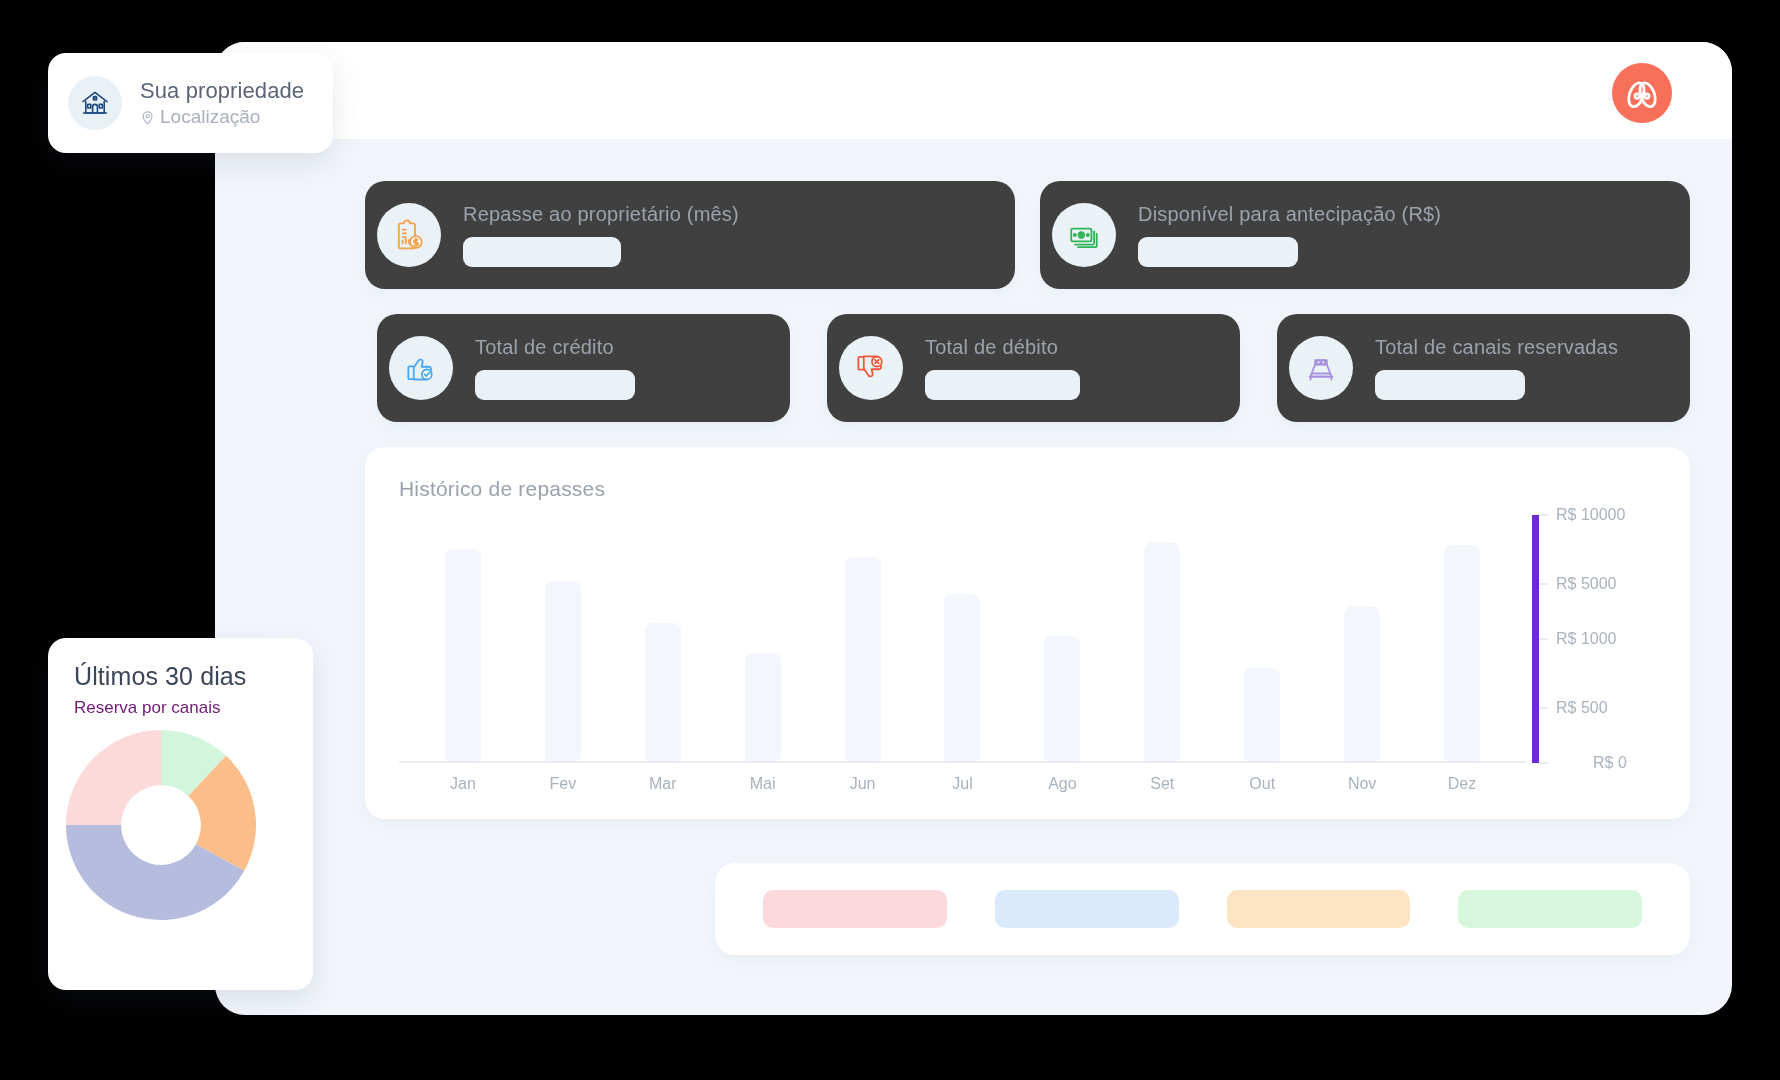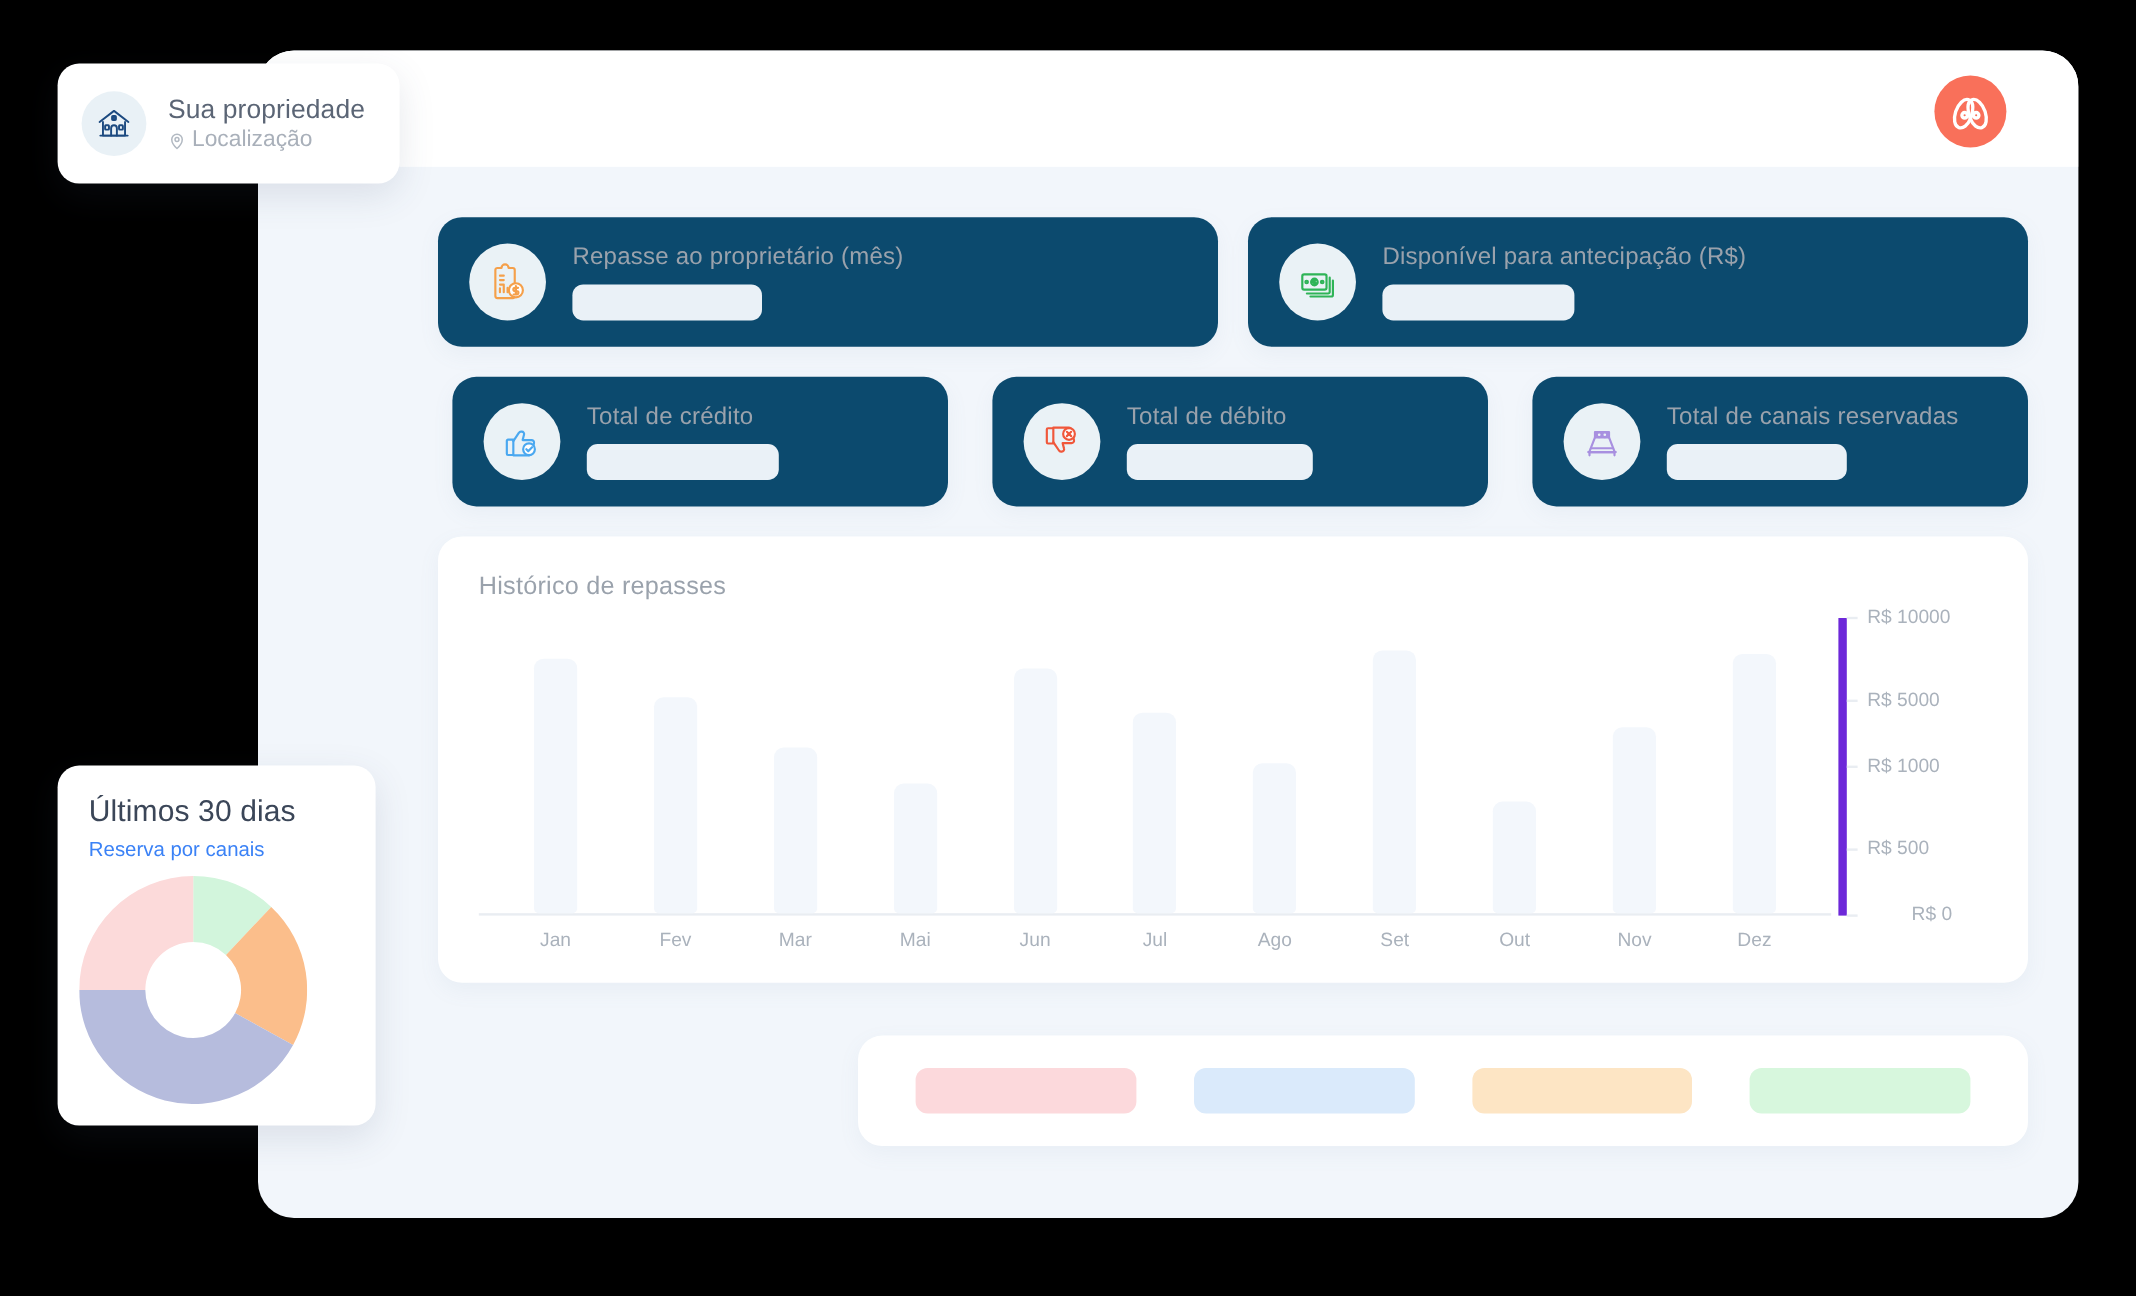--- a/index.html
+++ b/index.html
@@ -37,26 +37,26 @@
   
   .content {
     position: absolute; left: 0; top: 97px;
     width: 100%; height: 876px;
     padding: 42px 42px 0 150px;
   }
 
   
   .stat-row { display: flex; gap: 25px; margin-bottom: 25px; }
   .stat-card {
-    background: #0c4a6e;
+    background: #404040;
     border-radius: 20px;
     box-shadow: 0 6px 18px rgba(120,140,170,.07);
     display: flex; align-items: center;
     gap: 22px;
-    padding: 22px 26px;
+    padding: 22px 12px;
   }
   .stat-card.wide { flex: 1 1 0; min-height: 108px; }
   .stat-card.third { flex: 1 1 0; min-height: 100px; margin-left: 12px; }
   .icon-circle {
     flex: 0 0 auto;
     width: 64px; height: 64px;
     border-radius: 50%;
     background: #eaf2f6;
     display: flex; align-items: center; justify-content: center;
   }
@@ -181,28 +181,28 @@
   .prop-sub {
     font-size: 19px; color: #a9b0ba;
     display: flex; align-items: center; gap: 5px;
   }
   .prop-sub svg { width: 15px; height: 15px; display: block; }
 
   
   .donut-card {
     position: absolute;
     left: 48px; top: 638px;
-    width: 265px; height: 300px;
+    width: 265px; height: 352px;
     background: #ffffff;
     border-radius: 18px;
     box-shadow: 0 10px 30px rgba(60,80,110,.13);
     padding: 24px 0 0 26px;
   }
   .donut-title { font-size: 25px; color: #3b4658; letter-spacing: .1px; }
-  .donut-sub { font-size: 17px; color: #3b82f6; margin-top: 7px; }
+  .donut-sub { font-size: 17px; color: #701a75; margin-top: 7px; }
   .donut-wrap { margin-top: 12px; margin-left: -8px; }
   .donut-wrap svg { width: 190px; height: 190px; display: block; }
 </style>
 </head>
 <body>
 
 <div class="stage">
 
   <div class="app-window">
 

